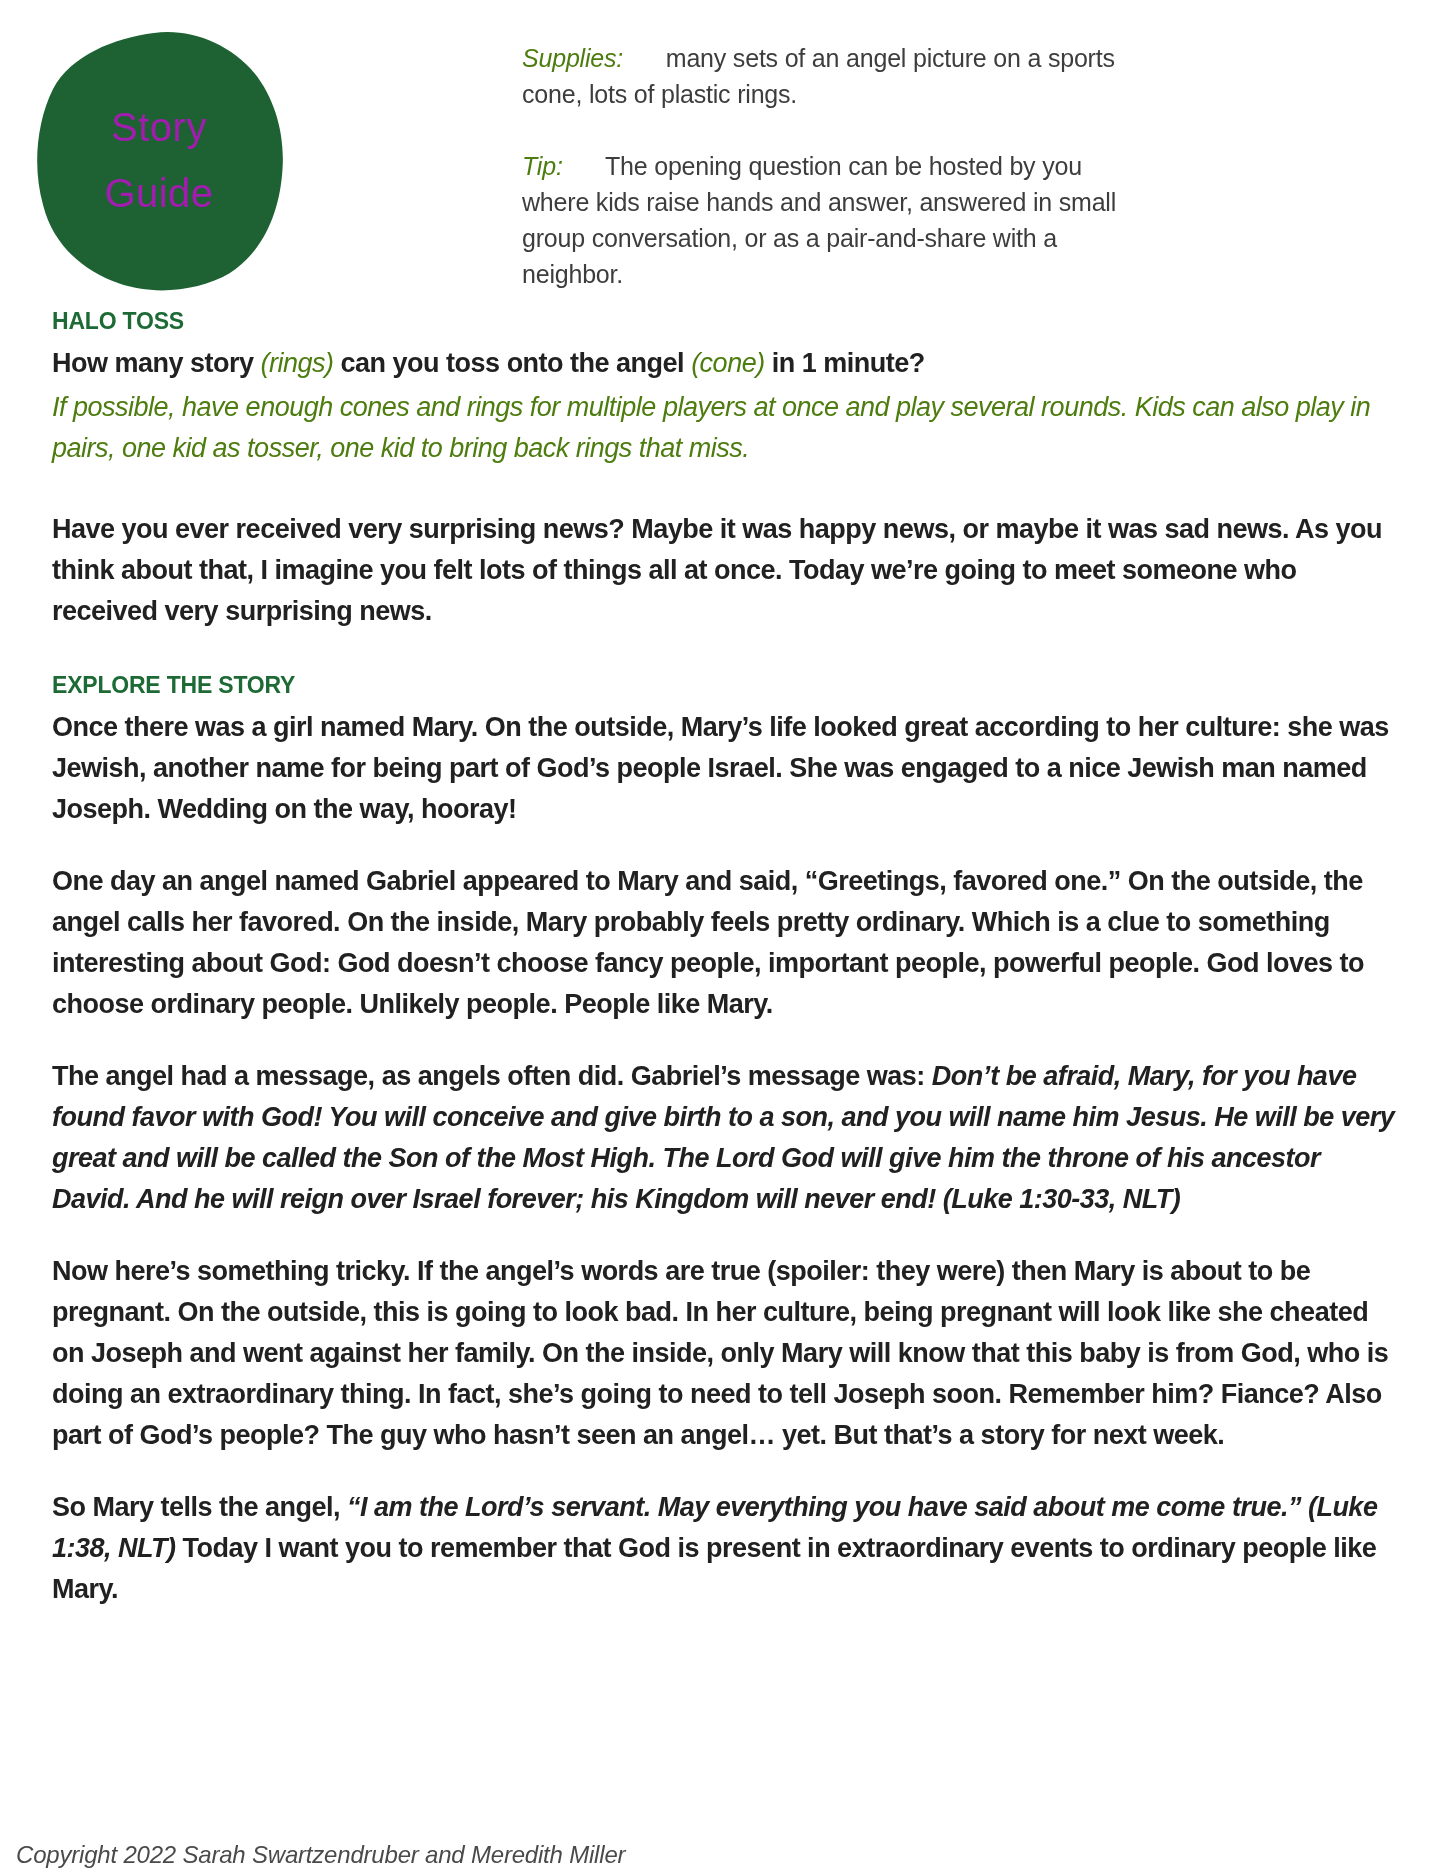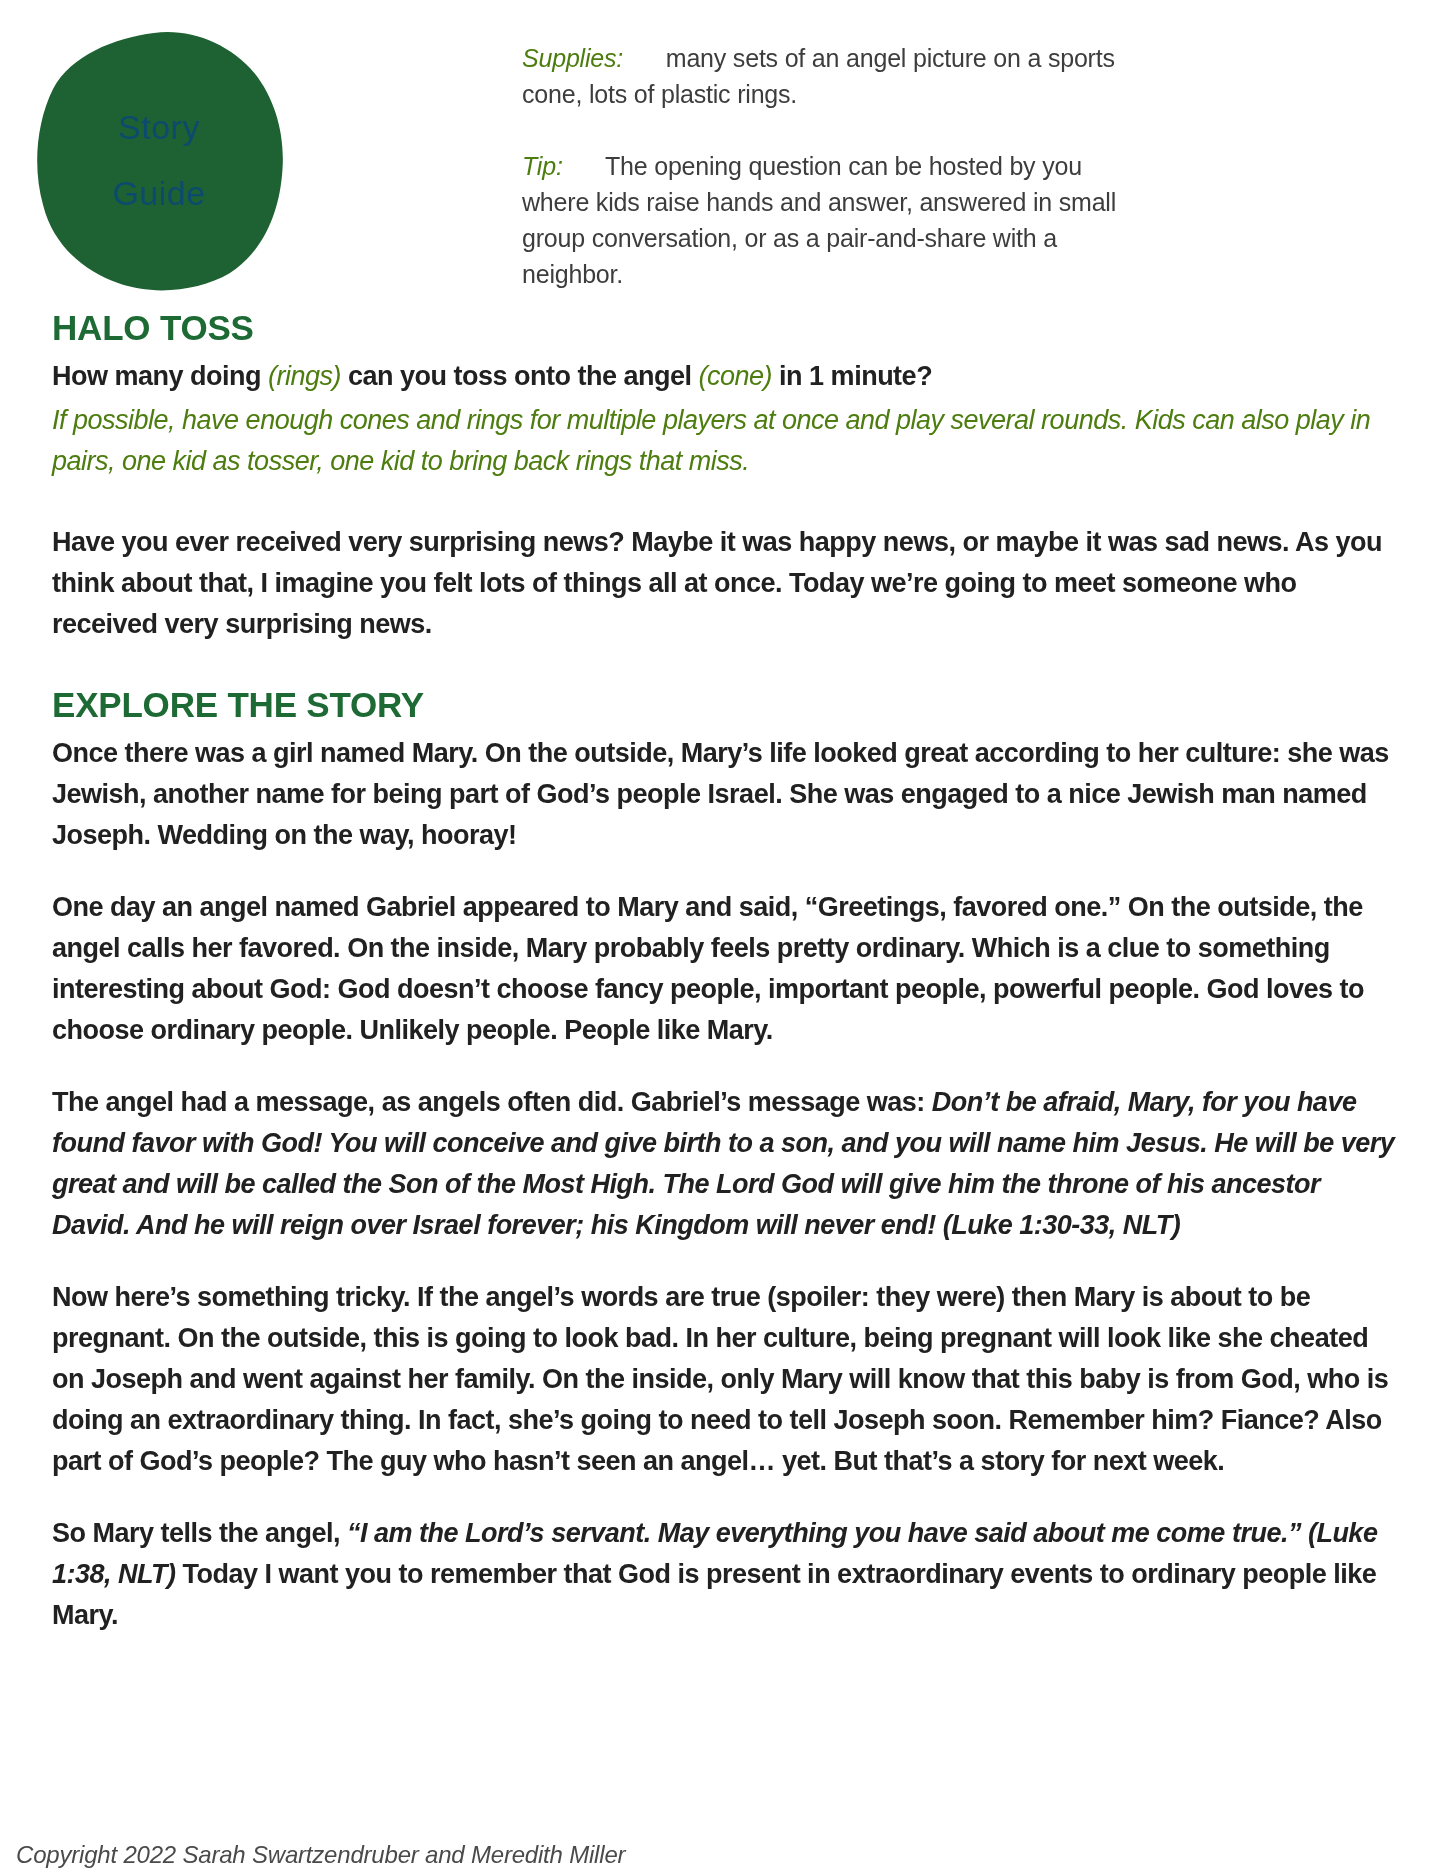--- a/index.html
+++ b/index.html
@@ -27,22 +27,22 @@
     height: 268px;
   }
   .badge svg { width: 100%; height: 100%; display: block; }
   .badge-text {
     position: absolute;
     inset: 0;
     display: flex;
     flex-direction: column;
     align-items: center;
     justify-content: center;
-    color: #0c4a6e;
-    font-size: 34px;
+    color: #a21caf;
+    font-size: 40px;
     line-height: 66px;
     letter-spacing: 0.5px;
     padding-bottom: 4px;
   }
 
   .intro {
     position: absolute;
     left: 522px;
     top: 40px;
     width: 632px;
@@ -54,21 +54,21 @@
   .intro p { margin: 0 0 36px 0; }
   .intro p:last-child { margin-bottom: 0; }
 
   
   .content { padding: 8px 48px 0 52px; }
 
   section { margin-bottom: 40px; }
   section:last-child { margin-bottom: 0; }
 
   .h2 {
-    font-size: 35px;
+    font-size: 23px;
     font-weight: 700;
     color: #1d6a35;
     margin: 0 0 8px 0;
     letter-spacing: -0.2px;
   }
 
   .p {
     font-size: 27px;
     line-height: 41px;
     margin: 0 0 31px 0;
@@ -114,21 +114,21 @@
     <p><span class="seg-i">Supplies:</span><span class="seg-r"> many sets of an angel picture on a sports cone, lots of plastic rings.</span></p>
     <p><span class="seg-i">Tip:</span><span class="seg-r"> The opening question can be hosted by you where kids raise hands and answer, answered in small group conversation, or as a pair-and-share with a neighbor.</span></p>
   </div>
 
 </div>
 
 <div class="content">
 
   <section>
     <h2 class="h2">HALO TOSS</h2>
-    <p class="p question"><span class="seg-b">How many doing </span><span class="seg-i">(rings)</span><span class="seg-b"> can you toss onto the angel </span><span class="seg-i">(cone)</span><span class="seg-b"> in 1 minute?</span></p>
+    <p class="p question"><span class="seg-b">How many story </span><span class="seg-i">(rings)</span><span class="seg-b"> can you toss onto the angel </span><span class="seg-i">(cone)</span><span class="seg-b"> in 1 minute?</span></p>
     <p class="p"><span class="seg-i">If possible, have enough cones and rings for multiple players at once and play several rounds. Kids can also play in pairs, one kid as tosser, one kid to bring back rings that miss.</span></p>
   </section>
 
   <section>
     <p class="p"><span class="seg-b">Have you ever received very surprising news? Maybe it was happy news, or maybe it was sad news. As you think about that, I imagine you felt lots of things all at once. Today we’re going to meet someone who received very surprising news.</span></p>
   </section>
 
   <section>
     <h2 class="h2">EXPLORE THE STORY</h2>
     <p class="p"><span class="seg-b">Once there was a girl named Mary. On the outside, Mary’s life looked great according to her culture: she was Jewish, another name for being part of God’s people Israel. She was engaged to a nice Jewish man named Joseph. Wedding on the way, hooray!</span></p>

